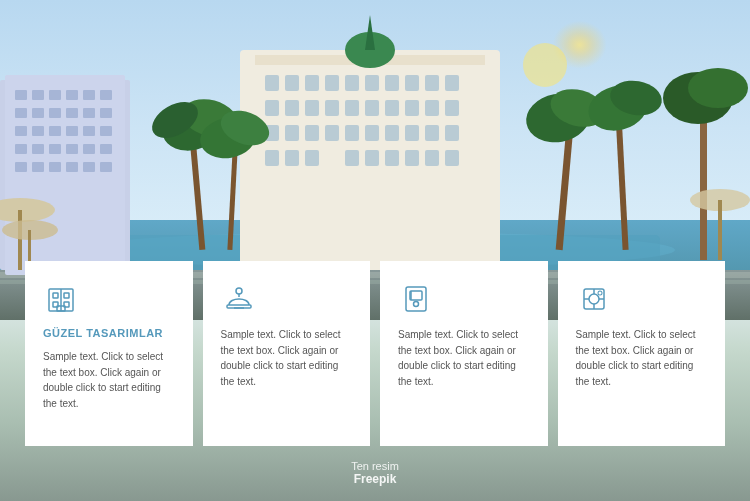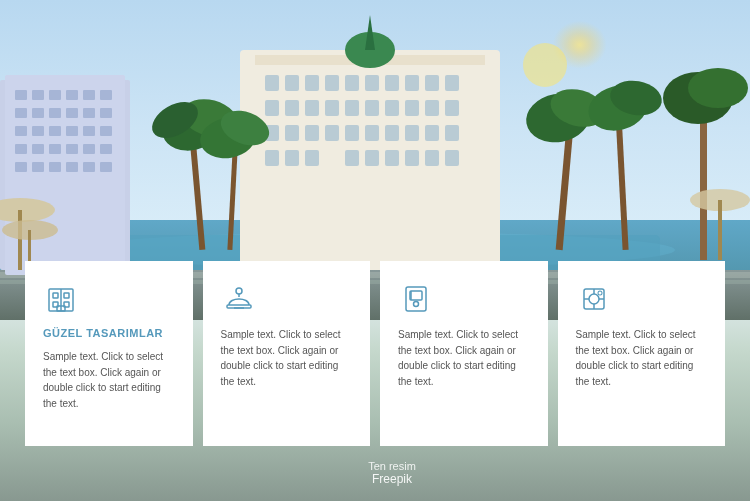--- a/index.html
+++ b/index.html
@@ -73,32 +73,31 @@
     }
 
     
     .footer-attribution {
       position: absolute;
       bottom: 15px;
       left: 50%;
       transform: translateX(-50%);
       text-align: center;
       z-index: 10;
-      margin-left: 17px;
     }
 
     .footer-attribution .line1 {
       font-size: 11px;
       color: rgba(255,255,255,0.85);
     }
 
     .footer-attribution .line2 {
       font-size: 12px;
       color: rgba(255,255,255,0.9);
-      font-weight: 400;
+      font-weight: 700;
     }
   </style>
 </head>
 <body>
 
 <div class="sky"></div>
 <div class="sun-glow"></div>
 
 <svg style="position:absolute;top:0;left:0;width:750px;height:320px;z-index:1;" viewBox="0 0 750 320" preserveAspectRatio="xMidYMid slice">
 

